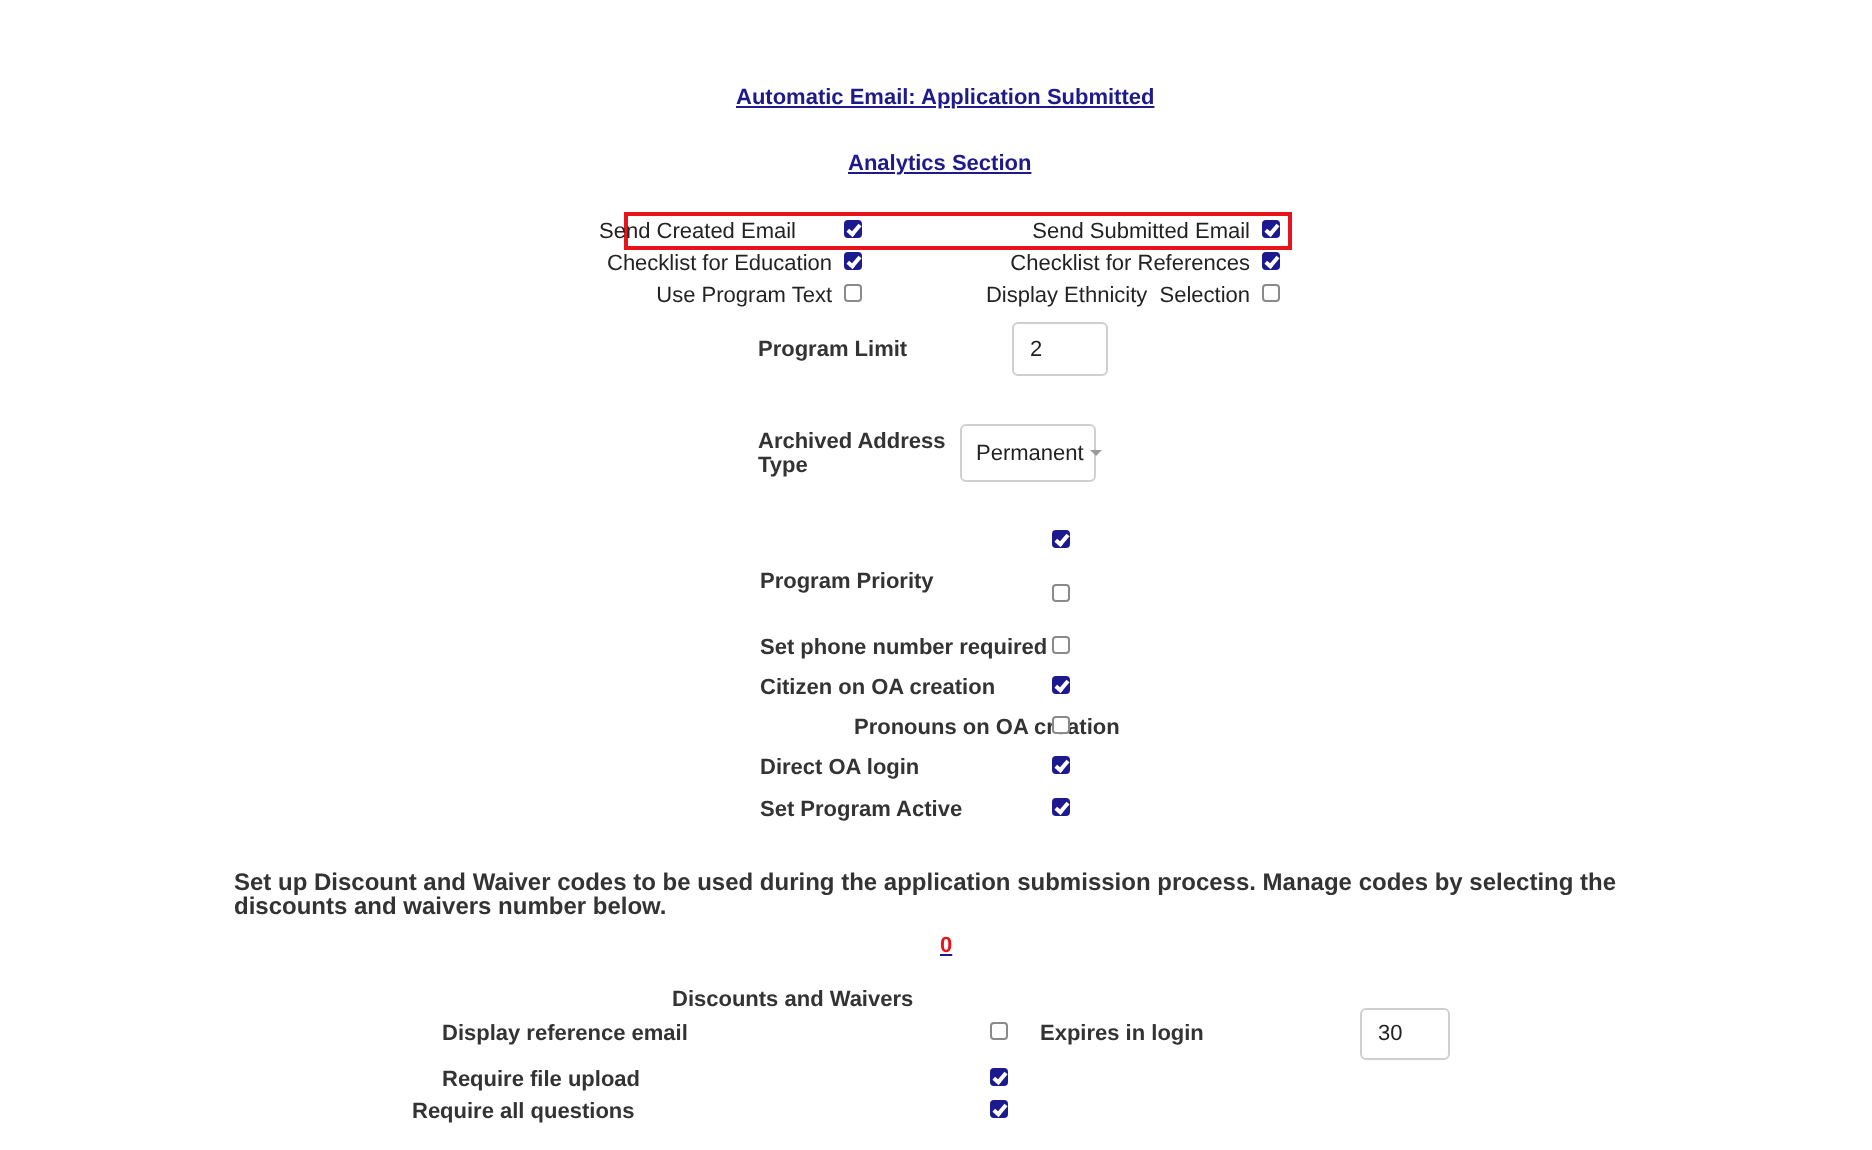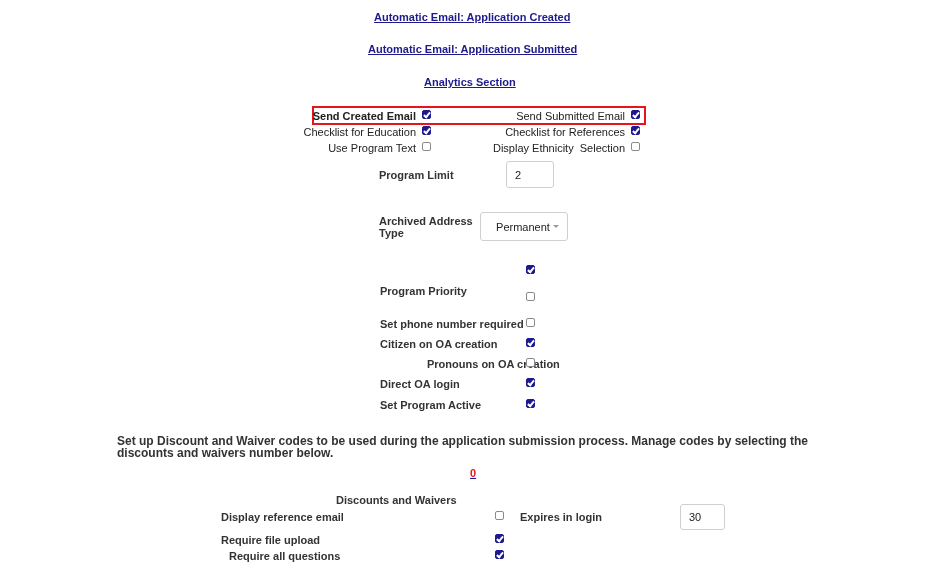--- a/index.html
+++ b/index.html
@@ -120,27 +120,26 @@
     text-decoration: underline;
     text-decoration-color: #1c1a8e;
     cursor: pointer;
   }
 </style>
 </head>
 <body>
 
 <div class="page">
 
-  <a class="link" style="left:374px; top:11px;">Automatic Email: Application Created</a>
   <a class="link" style="left:368px; top:43px;">Automatic Email: Application Submitted</a>
   <a class="link" style="left:424px; top:76px;">Analytics Section</a>
 
   <div class="highlight"></div>
 
-  <span class="lbl" style="right:520px; top:110px; font-weight:bold; color:#222;">Send Created Email</span>
+  <span class="lbl" style="right:538px; top:110px; font-weight:normal; color:#222;">Send Created Email</span>
   <span class="cb on" style="left:422px; top:110px;"></span>
 
   <span class="lbl" style="right:311px; top:110px; font-weight:normal; color:#222;">Send Submitted Email</span>
   <span class="cb on" style="left:631px; top:110px;"></span>
 
   <span class="lbl" style="right:520px; top:126px; font-weight:normal; color:#222;">Checklist for Education</span>
   <span class="cb on" style="left:422px; top:126px;"></span>
 
   <span class="lbl" style="right:311px; top:126px; font-weight:normal; color:#222;">Checklist for References</span>
   <span class="cb on" style="left:631px; top:126px;"></span>
@@ -148,21 +147,21 @@
   <span class="lbl" style="right:520px; top:142px; font-weight:normal; color:#222;">Use Program Text</span>
   <span class="cb off" style="left:422px; top:142px;"></span>
 
   <span class="lbl" style="right:311px; top:142px; font-weight:normal; color:#222; white-space:pre;">Display Ethnicity  Selection</span>
   <span class="cb off" style="left:631px; top:142px;"></span>
 
   <span class="lbl" style="left:379px; top:169px;">Program Limit</span>
   <input class="txtinput" style="left: 506px; top: 161px; width: 48px; height: 27px;" value="2">
 
   <span class="lbl wrap" style="left:379px; top:215px; width:100px;">Archived Address Type</span>
-  <div class="select" style="left:480px; top:212px; width:88px; height:29px;justify-content:center;">
+  <div class="select" style="left:480px; top:212px; width:68px; height:29px;">
     <span>Permanent</span>
     <span class="caret"></span>
   </div>
 
   <span class="lbl" style="left:380px; top:265px;margin-top:20px;">Program Priority</span>
   <span class="cb on" style="left:526px; top:265px;"></span>
 
   <span class="cb off" style="left:526px; top:292px;"></span>
 
   <span class="lbl" style="left:380px; top:318px;">Set phone number required</span>
@@ -185,16 +184,16 @@
   <a class="count-link" style="left:470px; top:467px;">0</a>
 
   <span class="lbl" style="left:221px; top:511px;">Display reference email</span>
   <span class="cb off" style="left:495px; top:511px;"></span>
   <span class="lbl" style="left:520px; top:511px;">Expires in login</span>
   <input class="txtinput" style="left: 668px; top: 504px; width: 45px; height: 26px; margin-left: 12px;" value="30">
 
   <span class="lbl" style="left:221px; top:534px;">Require file upload</span>
   <span class="cb on" style="left:495px; top:534px;"></span>
 
-  <span class="lbl" style="left:229px; top:550px;">Require all questions</span>
+  <span class="lbl" style="left:206px; top:550px;">Require all questions</span>
   <span class="cb on" style="left:495px; top:550px;"></span>
 
 </div>
 
 </body></html>

